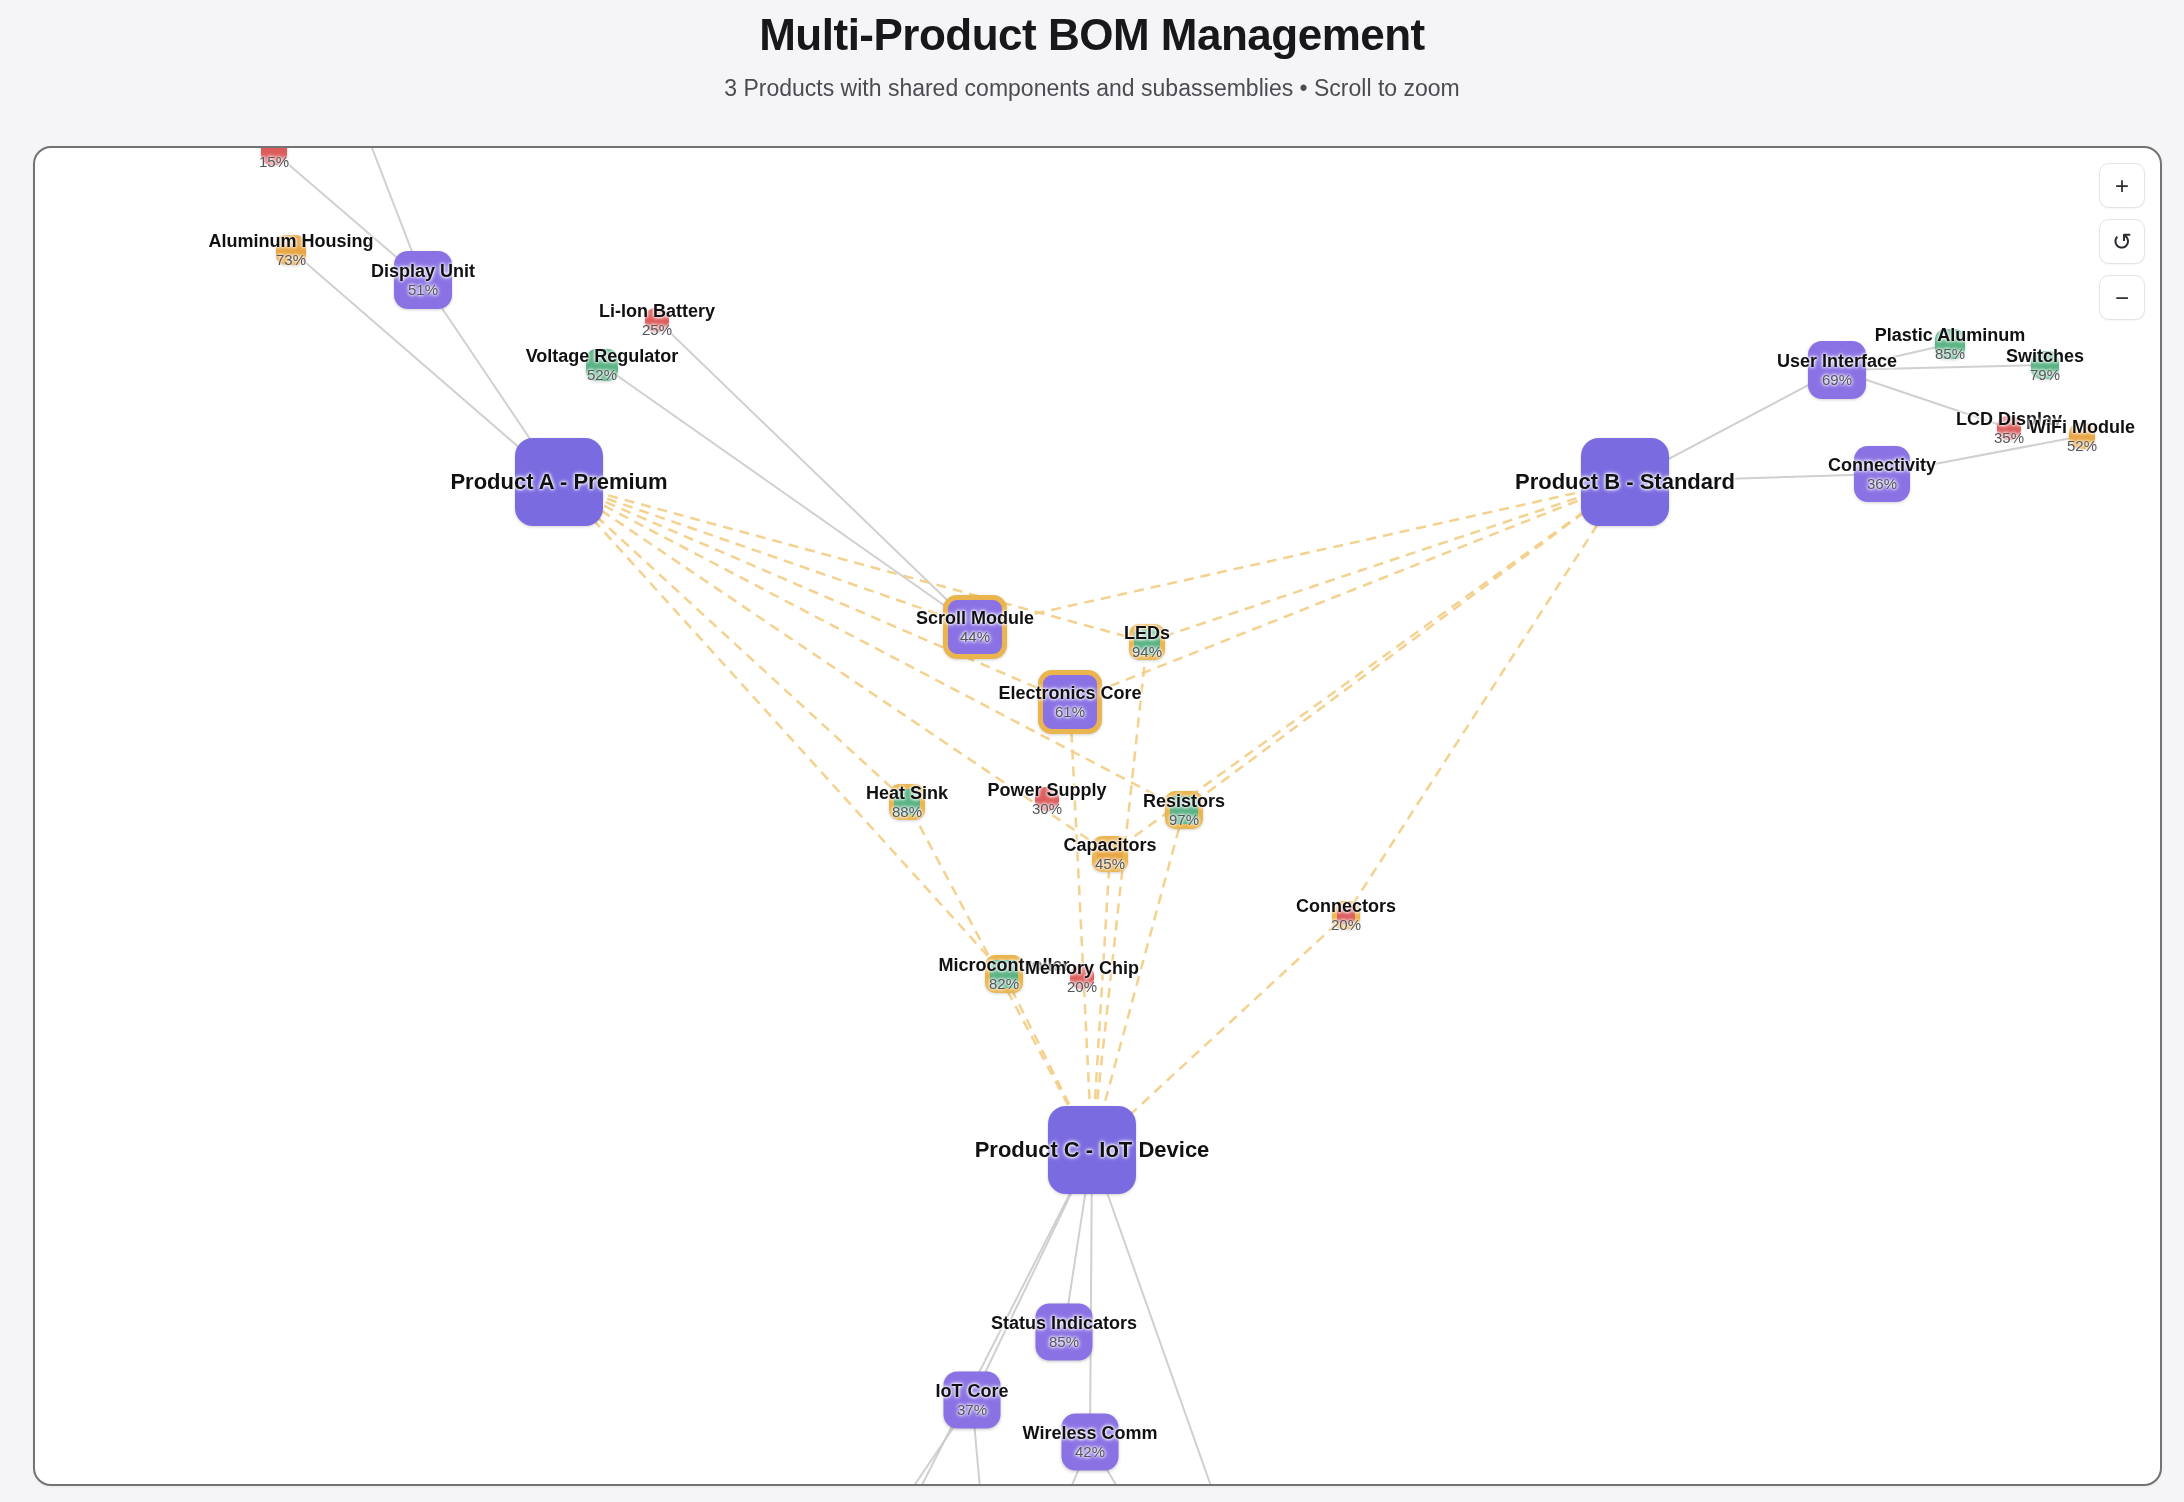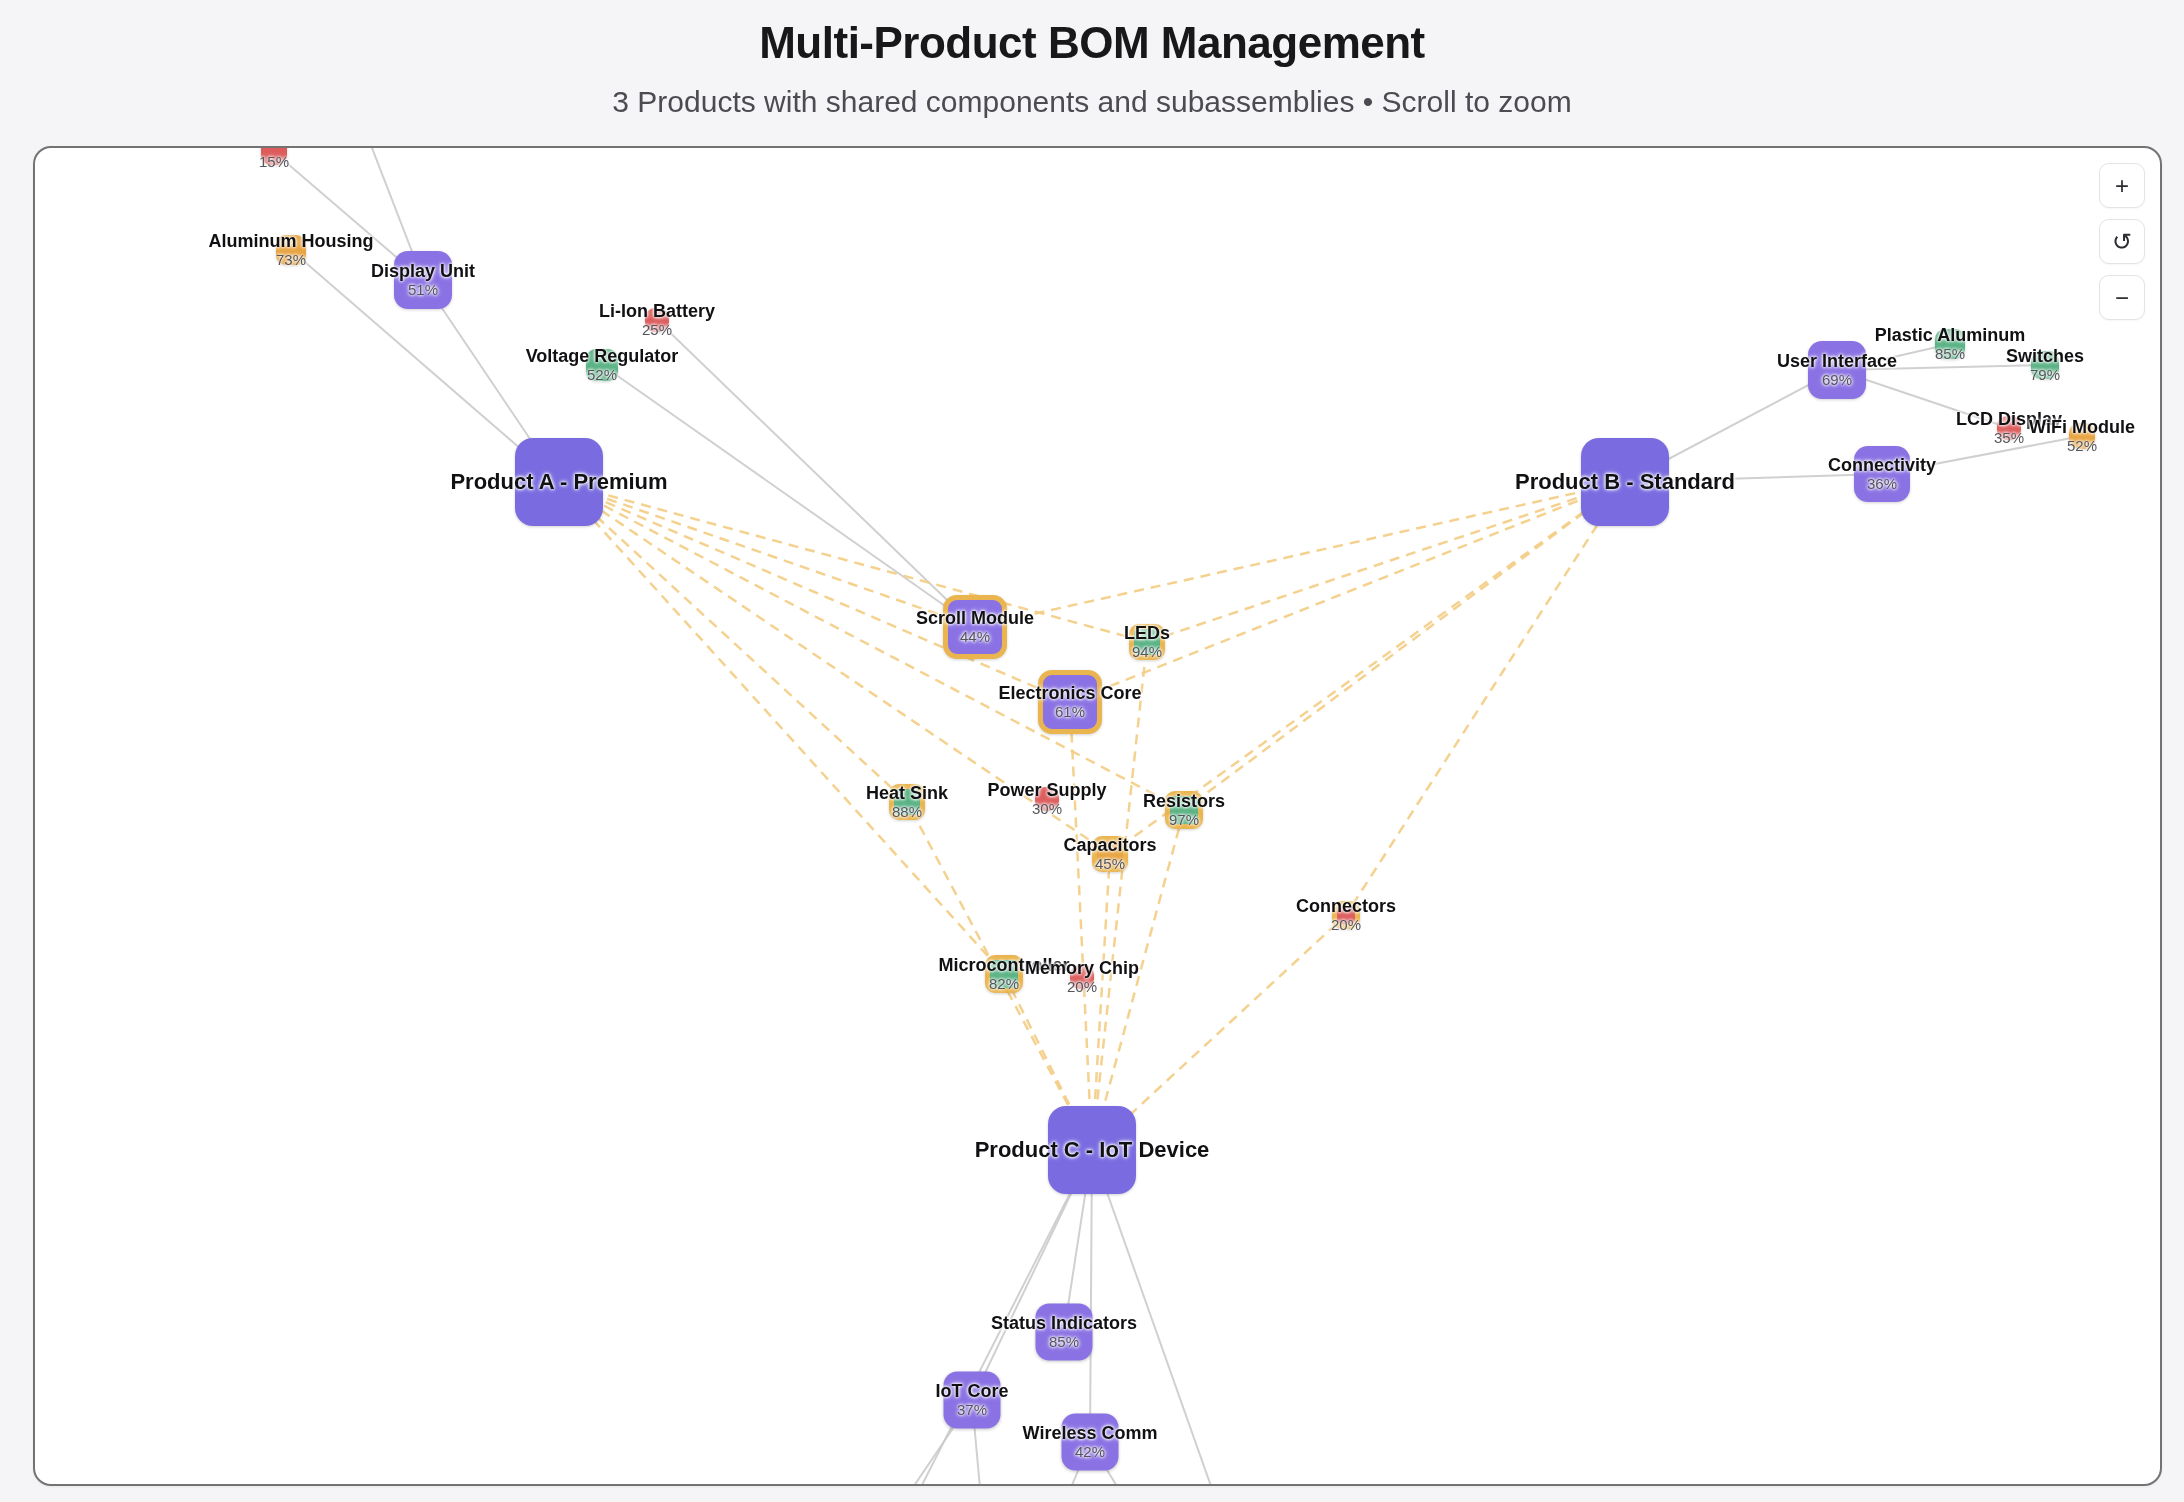--- a/index.html
+++ b/index.html
@@ -2,22 +2,22 @@
 <html><head>
 <meta charset="utf-8">
 <style>
   html,body{margin:0;padding:0;}
   body{
     width:2184px;height:1502px;position:relative;overflow:hidden;
     background:#f5f5f8;
     font-family:"Liberation Sans",sans-serif;
   }
   .header{position:absolute;left:0;top:0;width:100%;text-align:center;}
-  .title{margin:16px;padding-top:2px;font-size:44px;line-height:1.15;font-weight:bold;color:#18181b;letter-spacing:-0.5px;}
-  .subtitle{margin:14px 0 0 0;font-size:30px;color:#4b4b52;font-weight:400;}
+  .title{margin:8px;padding-top:2px;font-size:44px;line-height:1.15;font-weight:bold;color:#18181b;letter-spacing:-0.5px;}
+  .subtitle{margin:14px 0 0 0;font-size:23px;color:#4b4b52;font-weight:400;}
   .canvas{
     position:absolute;left:33px;top:146px;width:2125px;height:1336px;
     background:#ffffff;border:2px solid #737373;border-radius:18px;
     box-shadow:0 1px 3px rgba(0,0,0,0.05);
     overflow:hidden;
   }
   .edges{position:absolute;left:0;top:0;width:100%;height:100%;}
   line.solid{stroke:#cbcbcd;stroke-width:2;opacity:.9;}
   line.dashed{stroke:#f4cf89;stroke-width:2.5;stroke-dasharray:10 7;opacity:.95;}
   .node{position:absolute;width:0;height:0;}

